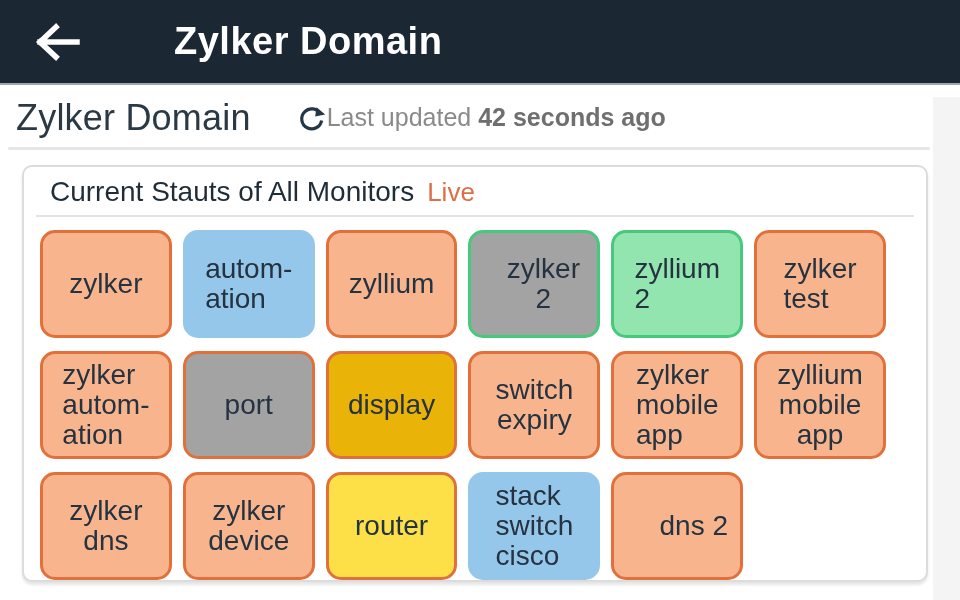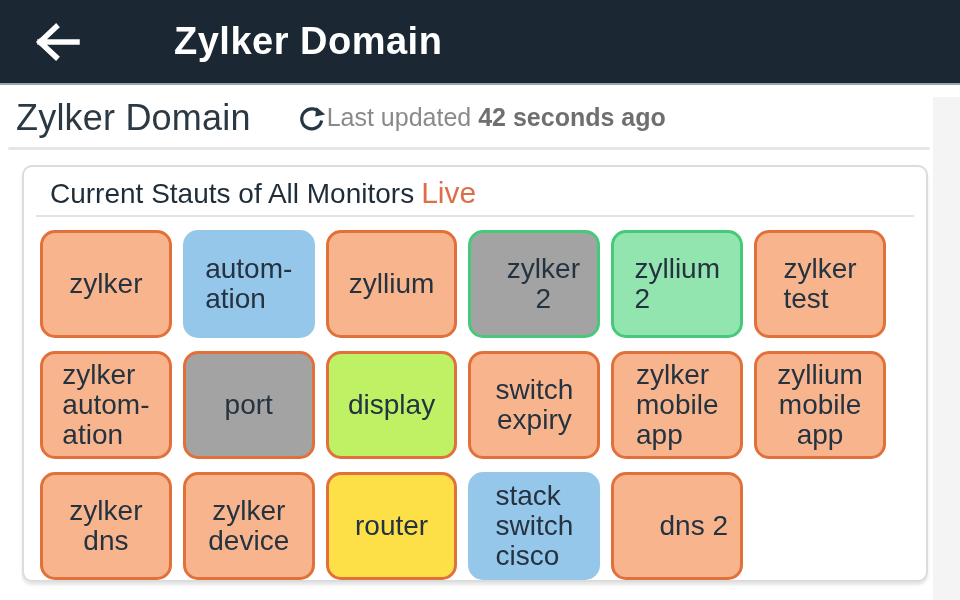--- a/index.html
+++ b/index.html
@@ -44,24 +44,24 @@
     position:absolute;top:97px;right:0;width:27px;height:503px;background:#f4f4f4;
   }
   
   .card{
     position:absolute;left:22px;top:165px;width:906px;height:417px;
     background:#ffffff;border:2px solid #dcdcdc;border-radius:10px;
     box-shadow:0 3px 3px rgba(0,0,0,.10);
     box-sizing:border-box;
   }
   .card-head{
-    display:flex;align-items:baseline;gap:7px;padding:9px 12px 0 26px;height:34px;
+    display:flex;align-items:baseline;gap:13px;padding:9px 12px 0 26px;height:34px;
   }
   .panel-title{font-size:28px;color:#1f2d39;}
-  .live-badge{font-size:30px;text-align:center;}
+  .live-badge{font-size:26px;text-align:center;}
   .panel-divider{margin:5px 12px 0 12px;height:2px;background:#e3e3e3;}
   
   .grid{
     margin:13px 0 0 16px;width:846px;
     display:grid;grid-template-columns:repeat(6,1fr);
     column-gap:11px;row-gap:13px;grid-auto-rows:108px;
   }
   .tile{
     border-radius:15px;border:3px solid transparent;box-sizing:border-box;
     display:flex;align-items:center;justify-content:center;
@@ -134,21 +134,21 @@
 test</span>
       </div>
       <div class="tile left" style="background: rgb(248, 181, 141); border-color: rgb(226, 112, 58);">
         <span>zylker
 autom-
 ation</span>
       </div>
       <div class="tile center" style="background: #a3a3a3; border-color: rgb(226, 112, 58);">
         <span>port</span>
       </div>
-      <div class="tile center" style="background: #bef264; border-color: rgb(226, 112, 58);">
+      <div class="tile center" style="background: #eab308; border-color: rgb(226, 112, 58);">
         <span>display</span>
       </div>
       <div class="tile center" style="background: rgb(248, 181, 141); border-color: rgb(226, 112, 58);">
         <span>switch
 expiry</span>
       </div>
       <div class="tile left" style="background: rgb(248, 181, 141); border-color: rgb(226, 112, 58);">
         <span>zylker
 mobile
 app</span>

